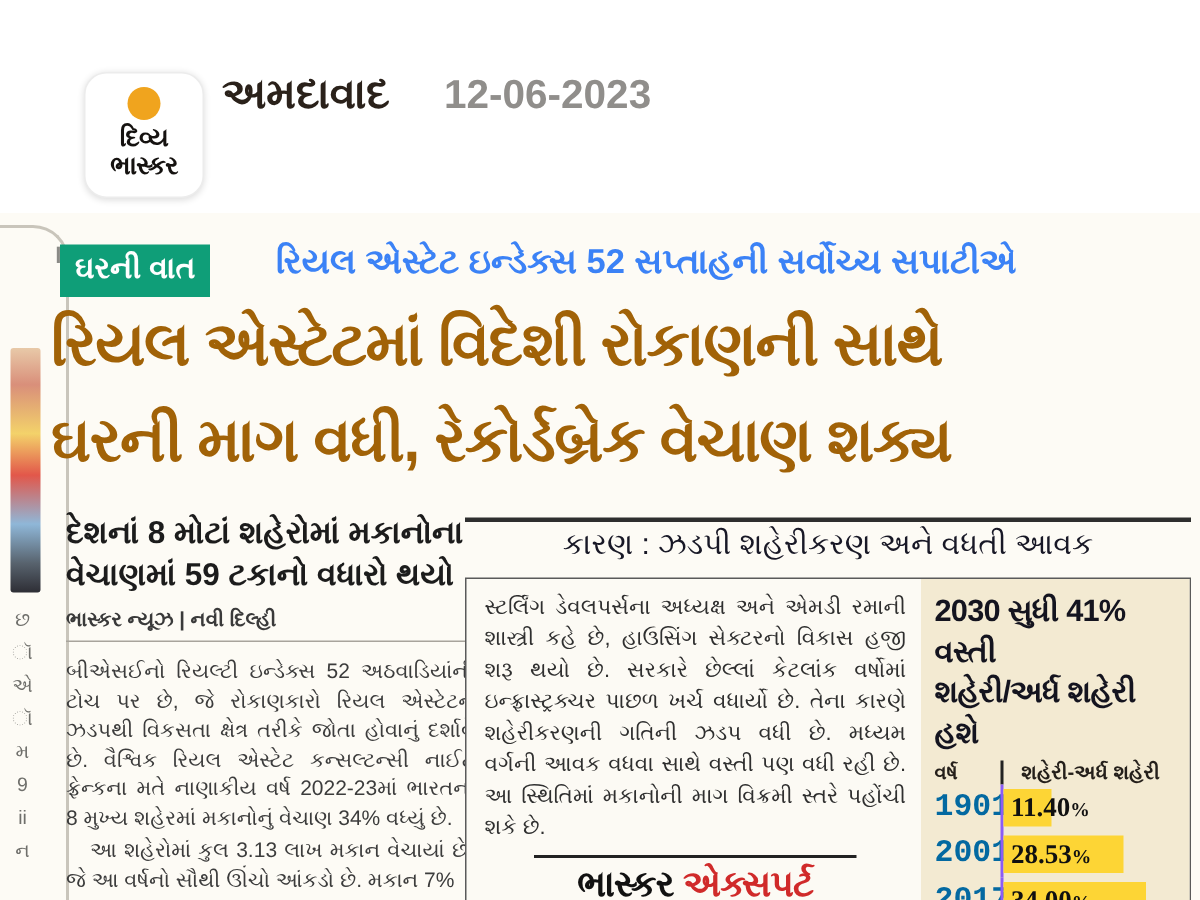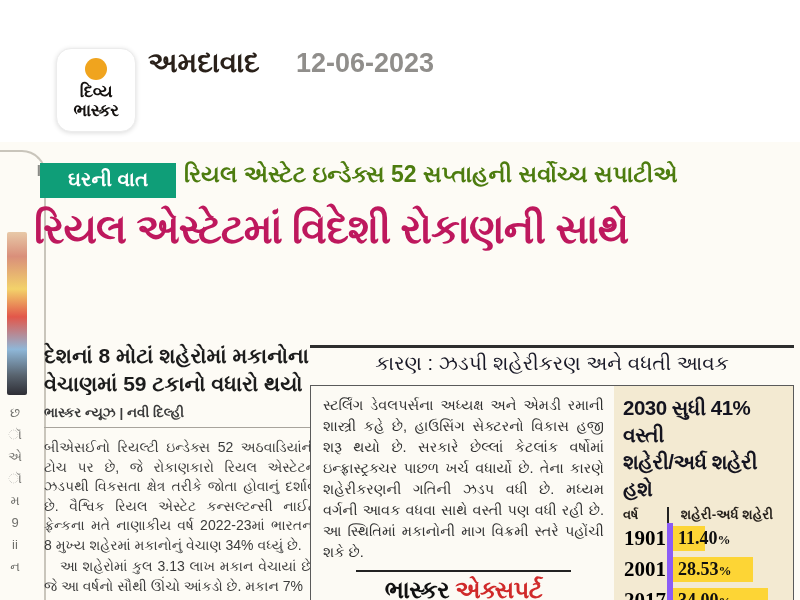--- a/index.html
+++ b/index.html
@@ -23,25 +23,25 @@
   .logo-card{position:absolute;left:56px;top:28px;width:78px;height:82px;background:#fff;
     border:1px solid #ececec;border-radius:15px;box-shadow:0 1px 5px rgba(0,0,0,.14);
     text-align:center;margin-top:20px;}
   .logo-sun{width:22px;height:22px;border-radius:50%;background:#f0a41e;margin:9px auto 2px;}
   .logo-t{font-weight:bold;font-size:17px;line-height:19px;color:#151210;letter-spacing:-.5px;}
   .city{position:absolute;left:148px;top:47px;font-size:28px;font-weight:bold;color:#2a211a;}
   .hdate{position:absolute;left:296px;top:48px;font-size:27px;font-weight:bold;color:#908e8b;}
 
   
   .badge{position:absolute;left:40px;top:163px;color:#fff;font-size:20px;font-weight:bold;
-    padding:5px 28px 7px;}
+    padding:5px 10px 7px;}
   .kicker{position:absolute;left:184px;top:161px;width:610px;font-size:23px;font-weight:bold;
-    color:#4d7c0f;}
+    color:#3b82f6;}
   .headline{position:absolute;left:34px;top:197px;width:762px;font-size:41px;font-weight:800;
-    color:#be185d;line-height:64px;letter-spacing:-1px;}
+    color:#a16207;line-height:64px;letter-spacing:-1px;}
 
   
   .col-left{position:absolute;left:44px;top:342px;width:272px;}
   .subhead{font-size:21px;font-weight:bold;color:#1c1c1c;line-height:28px;}
   .byline{text-align:left;font-size:13.5px;font-weight:bold;color:#3a3a3a;margin-top:7px;
     padding-bottom:6px;border-bottom:1px solid #a8a49c;}
   .bodytext{margin-top:10px;font-size:14px;line-height:19.5px;text-align:justify;color:#3c3c3c;}
   .p2{text-indent:16px;margin-top:2px;}
 
   
@@ -56,24 +56,24 @@
   .exp-rule{width:215px;height:2px;background:#222;margin:4px auto;}
   .exp-title{font-size:24px;font-weight:800;color:#111;letter-spacing:-.5px;}
 
   
   .chart-panel{flex:1;background:#f3ead2;padding:8px 8px 0 9px;box-sizing:border-box;}
   .c-title{font-size:20.5px;font-weight:800;color:#14141f;line-height:27px;letter-spacing:-.5px;}
   .c-head{display:flex;margin-top:5px;font-weight:bold;color:#241f1a;align-items:center;}
   .c-head-year{width:44px;font-size:13px;}
   .c-head-val{flex:1;border-left:2px solid #222;text-align:center;font-size:13.5px;}
   .c-row{display:flex;align-items:center;height:31px;}
-  .c-year{width:44px;font-family:Liberation Serif, serif;font-weight:bold;font-size:21px;
-    color:#000000;text-align:center;}
+  .c-year{width:44px;font-family:Liberation Mono, monospace;font-weight:bold;font-size:21px;
+    color:#0369a1;}
   .c-year sup{font-size:11px;}
-  .c-bararea{flex:1;position:relative;height:31px;border-left:6px solid #8b5cf6;}
+  .c-bararea{flex:1;position:relative;height:31px;border-left:2px solid #8b5cf6;}
   .c-bar{position:absolute;left:0;top:3px;height:25px;}
   .c-label{position:relative;font-family:"Liberation Serif",serif;font-weight:bold;font-size:18px;
     color:#101010;padding-left:5px;line-height:31px;}
   .pct{font-size:13px;}
 </style>
 </head>
 <body>
 
 <div class="page">
 
@@ -97,20 +97,21 @@
     </div>
     <div class="city">અમદાવાદ</div>
     <div class="hdate">12-06-2023</div>
   </div>
 
   <div class="badge" style="background-color: rgb(15, 158, 120);">ઘરની વાત</div>
   <div class="kicker">રિયલ એસ્ટેટ ઇન્ડેક્સ 52 સપ્તાહની સર્વોચ્ચ સપાટીએ</div>
 
   <div class="headline">
     <div>રિયલ એસ્ટેટમાં વિદેશી રોકાણની સાથે</div>
+    <div>ઘરની માગ વધી, રેકોર્ડબ્રેક વેચાણ શક્ય</div>
   </div>
 
   <div class="col-left">
     <div class="subhead">
       <div>દેશનાં 8 મોટાં શહેરોમાં મકાનોના</div>
       <div>વેચાણમાં 59 ટકાનો વધારો થયો</div>
     </div>
     <div class="byline">ભાસ્કર ન્યૂઝ | નવી દિલ્હી</div>
     <div class="bodytext">બીએસઈનો રિયલ્ટી ઇન્ડેક્સ 52 અઠવાડિયાંની ટોચ પર છે, જે રોકાણકારો રિયલ એસ્ટેટને ઝડપથી વિકસતા ક્ષેત્ર તરીકે જોતા હોવાનું દર્શાવે છે. વૈશ્વિક રિયલ એસ્ટેટ કન્સલ્ટન્સી નાઈટ ફ્રેન્કના મતે નાણાકીય વર્ષ 2022-23માં ભારતનાં 8 મુખ્ય શહેરમાં મકાનોનું વેચાણ 34% વધ્યું છે.</div>
     <div class="bodytext p2">આ શહેરોમાં કુલ 3.13 લાખ મકાન વેચાયાં છે, જે આ વર્ષનો સૌથી ઊંચો આંકડો છે. મકાન 7%</div>

